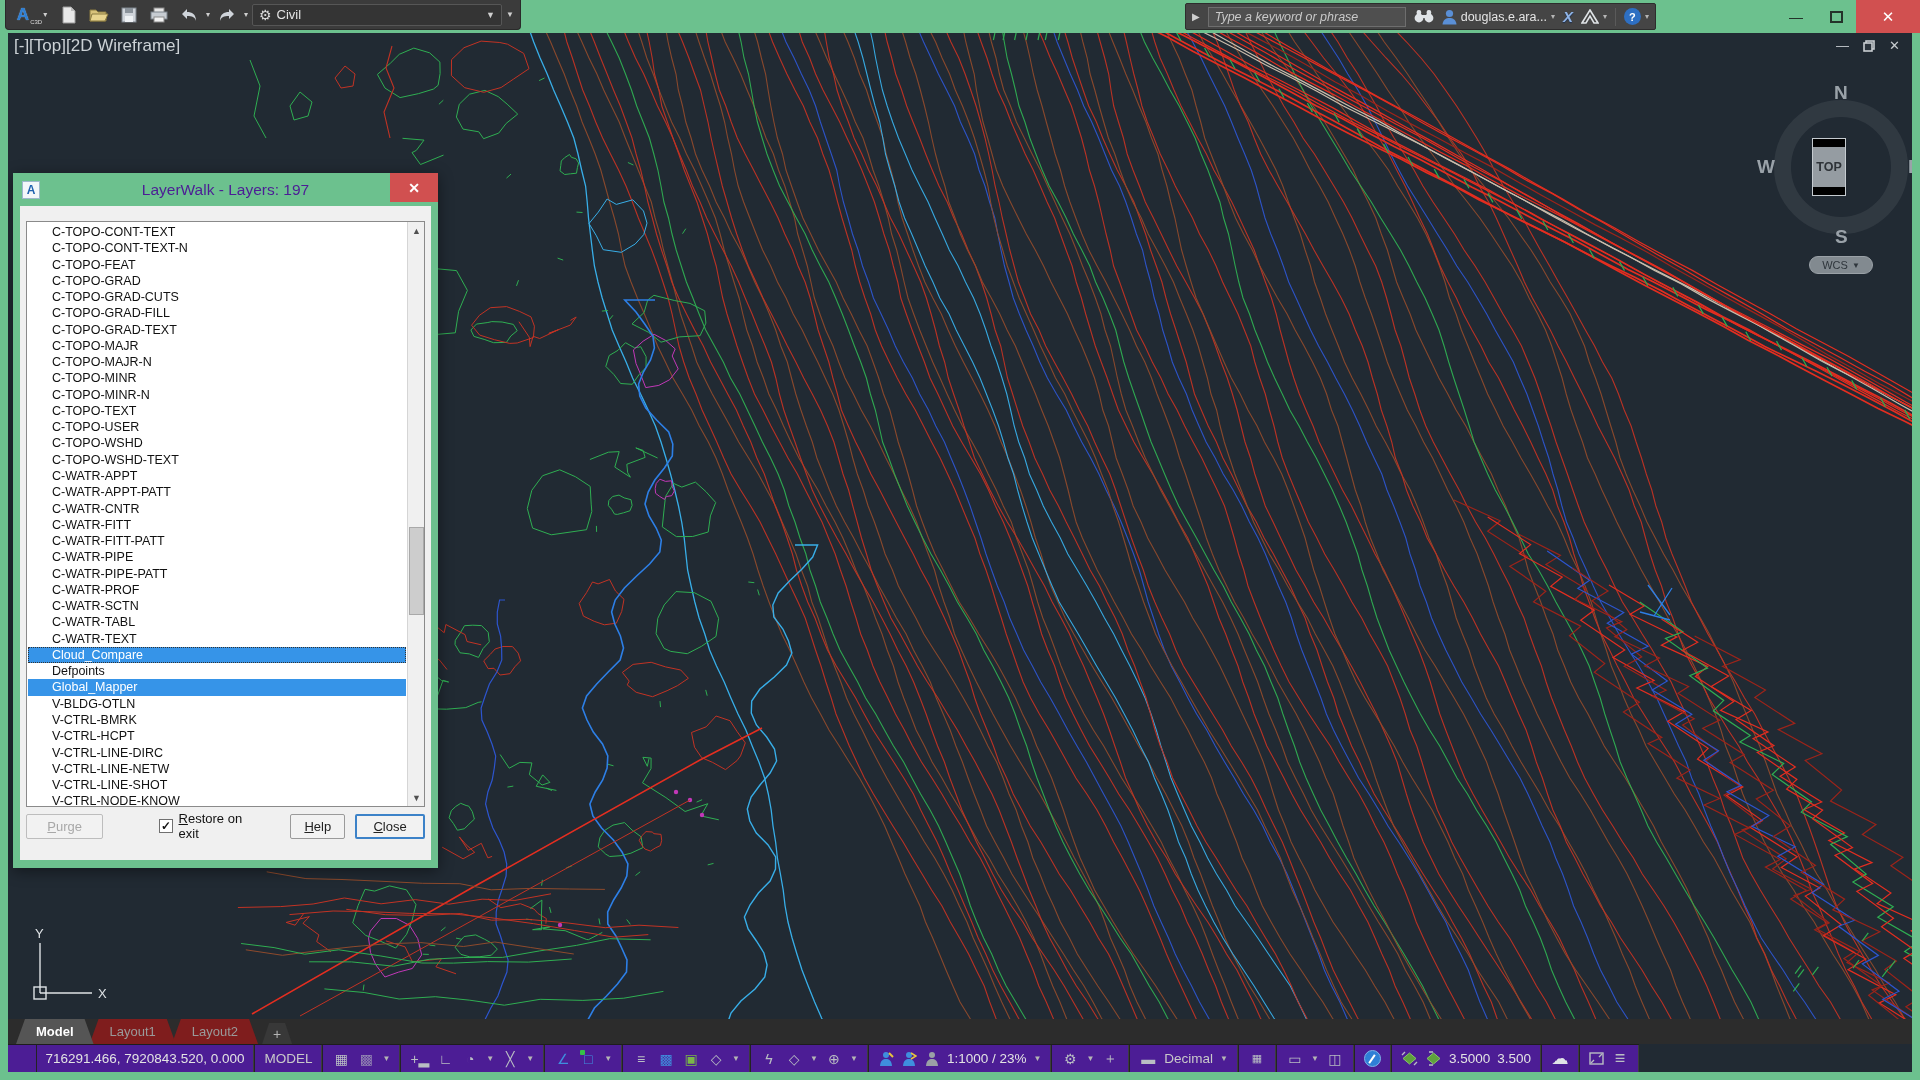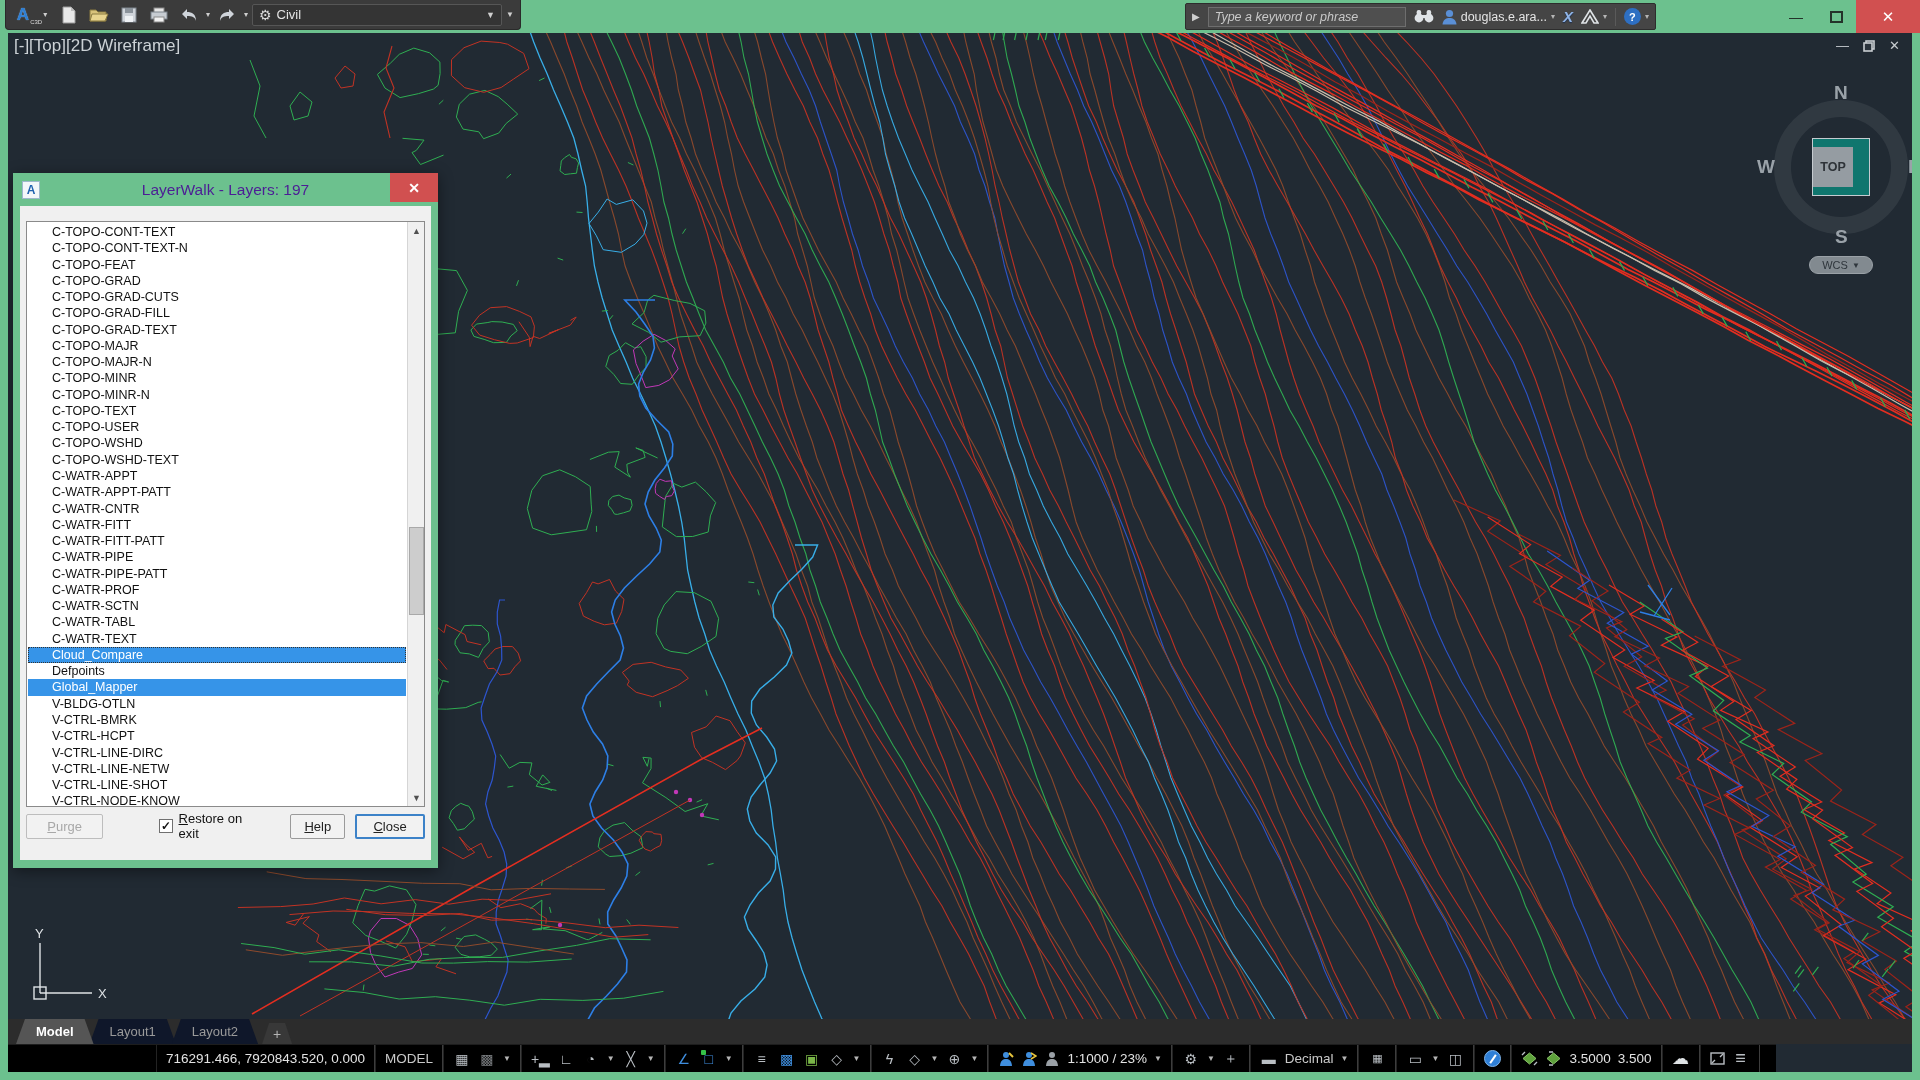--- a/index.html
+++ b/index.html
@@ -48,22 +48,22 @@
   .workarea{position:absolute;left:8px;top:33px;width:1904px;height:986px;background:#212a33;overflow:hidden;z-index:1;}
   .topo-svg{position:absolute;left:-8px;top:-33px;width:1920px;height:1080px;}
   .vp-label{position:absolute;left:6px;top:3px;color:#ccd2d6;font-size:17px;z-index:3;}
   .dwg-controls{position:absolute;right:12px;top:6px;display:flex;gap:14px;align-items:center;z-index:3;color:#c8cdd1;}
   .dwg-controls .g{font-size:13px;line-height:1;}
   
   .viewcube{position:absolute;left:1758px;top:55px;width:150px;height:200px;z-index:3;}
   .vc-ring{position:absolute;left:8px;top:12px;width:134px;height:134px;border-radius:50%;
            border:17px solid rgba(255,255,255,0.07);}
   .vc-letter{position:absolute;color:#9aa2a9;font-weight:bold;font-size:19px;z-index:4;}
-  .vc-face{position:absolute;left:46px;top:50px;width:58px;height:58px;background:#0f766e;border:1px solid #c5cbd0;
-           display:flex;align-items:center;justify-content:flex-start;z-index:4;}
+  .vc-face{position:absolute;left:46px;top:50px;width:34px;height:58px;background:#000000;border:1px solid #c5cbd0;
+           display:flex;align-items:center;justify-content:flex-end;z-index:4;}
   .vc-face-inner{width:40px;height:40px;background:#959ca2;display:flex;align-items:center;justify-content:center;
                  color:#2e3338;font-weight:bold;font-size:12.5px;}
   .vc-wcs{position:absolute;left:43px;top:168px;width:64px;height:18px;background:#828a90;border:1px solid #9aa1a7;
           border-radius:9px;display:flex;align-items:center;justify-content:center;gap:4px;color:#2f363c;
           font-size:11px;opacity：0.9;}
   .vc-wcs .caret{font-size:8px;}
   
   .ucs{position:absolute;left:12px;top:892px;z-index:3;}
   
   .layerwalk{position:absolute;left:5px;top:140px;width:425px;height:695px;background:#6cc18e;z-index:10;
@@ -96,27 +96,27 @@
   .lw-btn{height:25px;background:#f2f2f2;border:1px solid #9a9a9a;border-radius:2px;font-size:13px;color:#222;
           display:flex;align-items:center;justify-content:center;}
   .lw-btn.disabled{color:#a8a8a8;border-color:#bdbdbd;}
   .lw-btn.focus{border:2px solid #3c82c8;}
   .lw-check{display:flex;align-items:center;gap:6px;font-size:13px;color:#111;margin-left:56px;}
   .lw-check .box{width:14px;height:14px;background:#fff;border:1px solid #707070;display:flex;align-items:center;
                  justify-content:center;font-size:12px;color:#111;font-weight:bold;line-height:1;}
   
   .tabbar{position:absolute;left:8px;top:1019px;width:1904px;height:25px;background:#2c2c2c;display:flex;
           align-items:flex-end;padding-left:8px;z-index:20;}
-  .tab{height:25px;padding:0 20px;display:flex;align-items:center;font-size:13px;color:#9a9a9a;background:#0f172a;
+  .tab{height:25px;padding:0 20px;display:flex;align-items:center;font-size:13px;color:#9a9a9a;background:#7f1d1d;
        clip-path:polygon(9px 0,calc(100% - 9px) 0,100% 100%,0 100%);margin-right:-4px;}
   .tab.active{background:#555;color:#fff;font-weight:bold;z-index:2;}
   .tab-plus{height:21px;width:30px;margin-left:8px;background:#383838;clip-path:polygon(7px 0,calc(100% - 7px) 0,100% 100%,0 100%);
             color:#b5b5b5;display:flex;align-items:center;justify-content:center;font-size:14px;}
   
-  .statusbar{position:absolute;left:8px;top:1044px;width:1768px;height:28px;background:#000000;border-top:1px solid #1d1d1d;
+  .statusbar{position:absolute;left:8px;top:1044px;width:1631px;height:28px;background:#4c1d95;border-top:1px solid #1d1d1d;
              display:flex;align-items:stretch;z-index:20;color:#c9c9c9;font-size:13.5px;}
   .sb-spacer{width:148px;}
   .seg{display:flex;align-items:center;padding:0 9px;gap:7px;border-left:1px solid #232323;border-right:1px solid #3d3d3d;
        white-space:nowrap;}
   .sb-ico{display:inline-flex;align-items:center;justify-content:center;min-width:18px;font-size:14px;color:#b9bec3;}
   .sb-ico.blue{color:#3f8ede;}
   .sb-ico.green{color:#7ab648;}
   .sb-caret{font-size:8px;color:#b5b5b5;}
   .sb-num{color:#e3e3e3;}
   .osnap-wrap{position:relative;}

